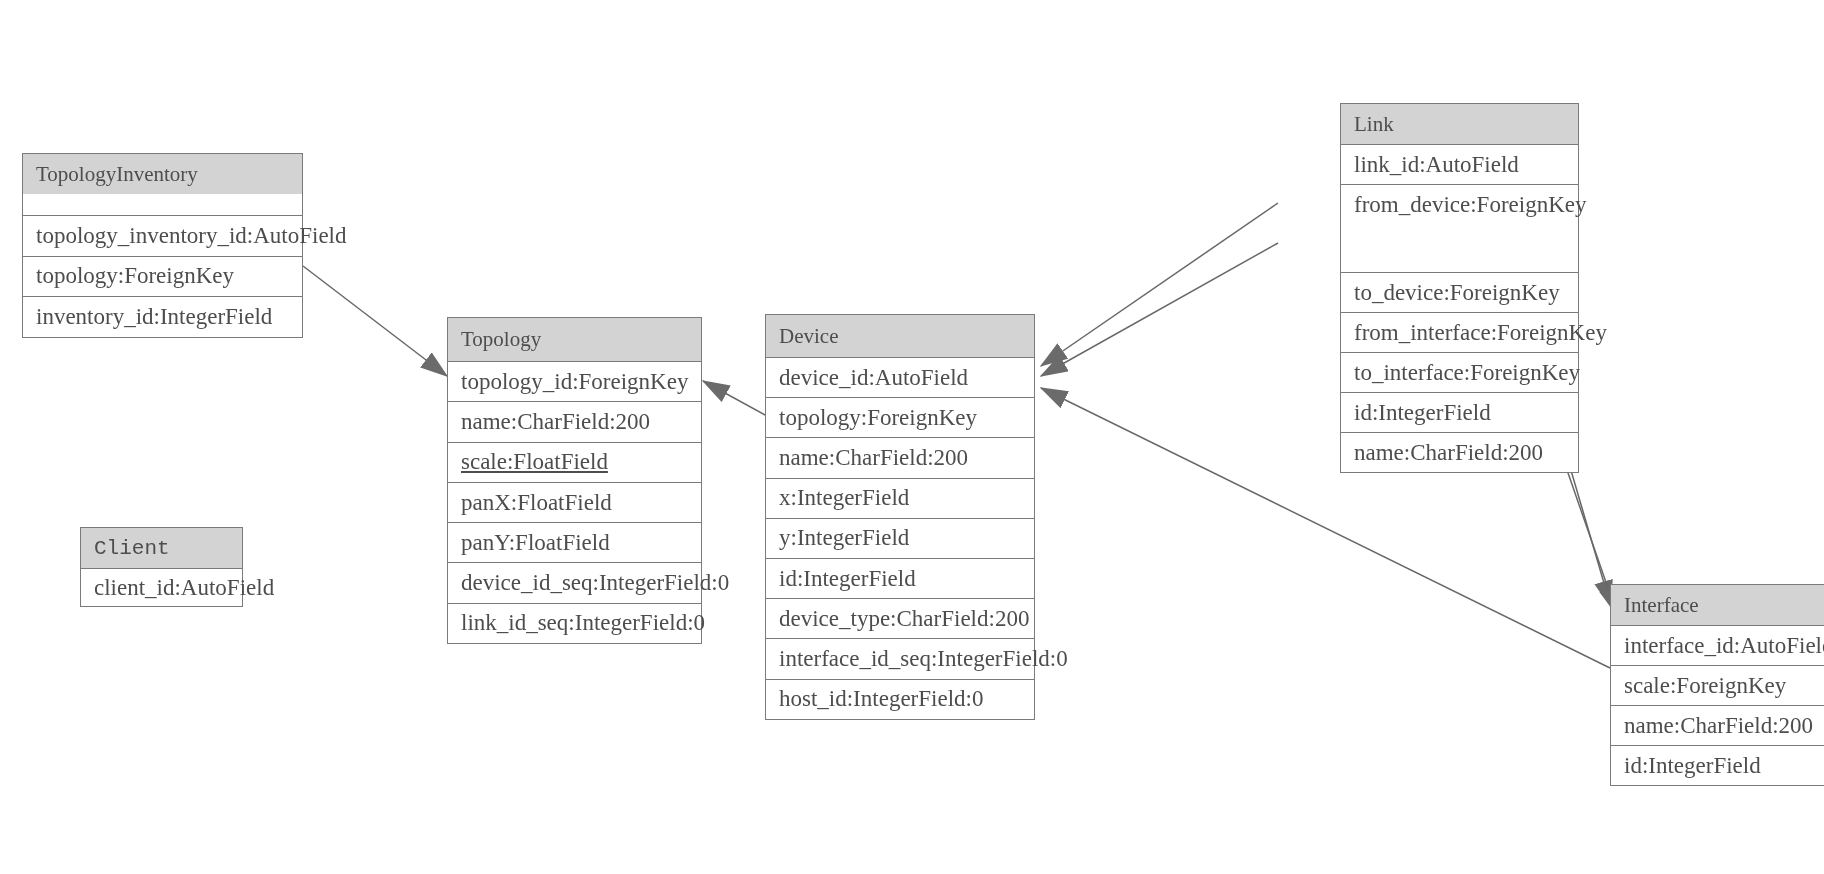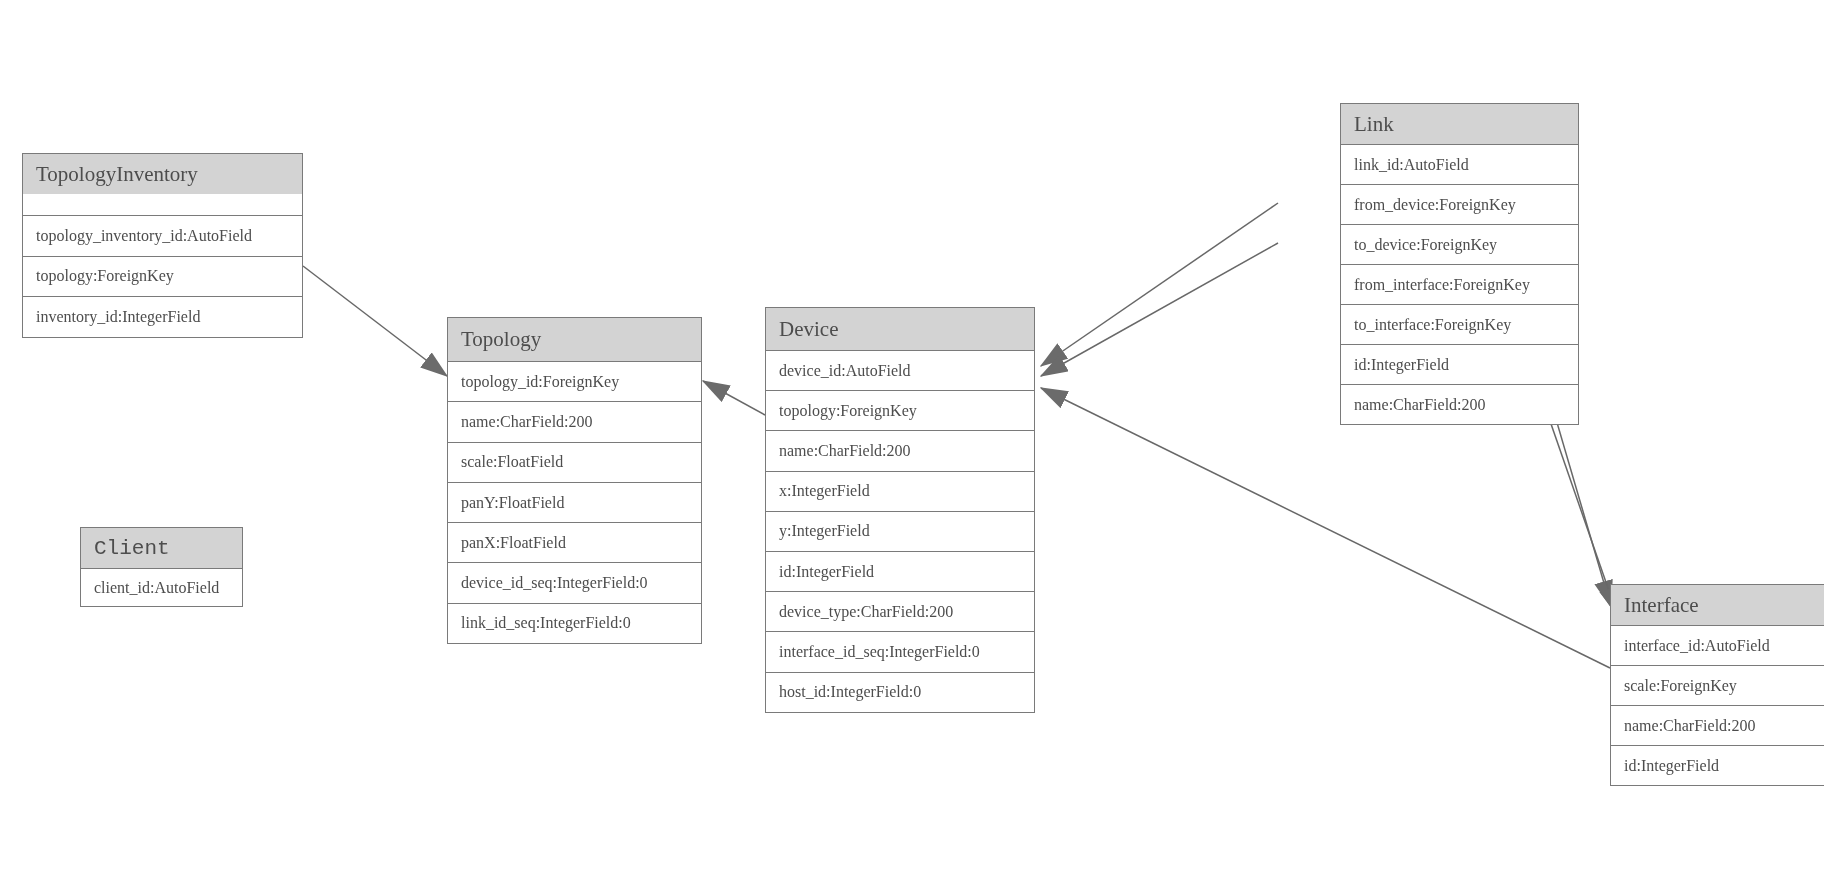--- a/index.html
+++ b/index.html
@@ -34,21 +34,21 @@
     font-size: 21px;
     background: var(--header-fill);
     color: var(--text-color);
     white-space: nowrap;
   }
   .entity-field {
     box-sizing: border-box;
     display: flex;
     align-items: center;
     padding-left: 13px;
-    font-size: 16px;
+    font-size: 23px;
     border-top: 1.5px solid var(--border-color);
     background: var(--row-fill);
     color: var(--text-color);
     white-space: nowrap;
   }
 </style>
 </head>
 <body style="background: rgb(255, 255, 255);">
 
 <svg id="edge-layer" width="1824" height="874" viewBox="0 0 1824 874">
@@ -72,47 +72,47 @@
     <div class="entity" style="left: 22px; top: 153px; width: 281px;">
       <div class="entity-header" style="height: 40px;">TopologyInventory</div>
       <div class="entity-field" style="height: 40.6px; margin-top: 21px;">topology_inventory_id:AutoField</div>
       <div class="entity-field" style="height: 40.6px;">topology:ForeignKey</div>
       <div class="entity-field" style="height: 40.6px;">inventory_id:IntegerField</div>
     </div>
     <div class="entity" style="left: 447px; top: 317px; width: 255px;">
       <div class="entity-header" style="height: 43px;">Topology</div>
       <div class="entity-field" style="height: 40.3px;">topology_id:ForeignKey</div>
       <div class="entity-field" style="height: 40.3px;">name:CharField:200</div>
-      <div class="entity-field" style="height: 40.3px;">scale:FloatField</div>
+      <div class="entity-field" style="height: 40.3px; text-decoration: underline;">scale:FloatField</div>
+      <div class="entity-field" style="height: 40.3px;">panX:FloatField</div>
       <div class="entity-field" style="height: 40.3px;">panY:FloatField</div>
-      <div class="entity-field" style="height: 40.3px;">panX:FloatField</div>
       <div class="entity-field" style="height: 40.3px;">device_id_seq:IntegerField:0</div>
       <div class="entity-field" style="height: 40.3px;">link_id_seq:IntegerField:0</div>
     </div>
     <div class="entity" style="left: 80px; top: 527px; width: 163px;">
       <div class="entity-header" style="height: 40px; font-family: Liberation Mono, monospace;">Client</div>
       <div class="entity-field" style="height: 38px;">client_id:AutoField</div>
     </div>
-    <div class="entity" style="left: 765px; top: 307px; width: 270px;">
+    <div class="entity" style="left: 765px; top: 314px; width: 270px;">
       <div class="entity-header" style="height: 42px;">Device</div>
       <div class="entity-field" style="height: 40.2px;">device_id:AutoField</div>
       <div class="entity-field" style="height: 40.2px;">topology:ForeignKey</div>
       <div class="entity-field" style="height: 40.2px;">name:CharField:200</div>
       <div class="entity-field" style="height: 40.2px;">x:IntegerField</div>
       <div class="entity-field" style="height: 40.2px;">y:IntegerField</div>
       <div class="entity-field" style="height: 40.2px;">id:IntegerField</div>
       <div class="entity-field" style="height: 40.2px;">device_type:CharField:200</div>
       <div class="entity-field" style="height: 40.2px;">interface_id_seq:IntegerField:0</div>
       <div class="entity-field" style="height: 40.2px;">host_id:IntegerField:0</div>
     </div>
     <div class="entity" style="left: 1340px; top: 103px; width: 239px;">
       <div class="entity-header" style="height: 40px;">Link</div>
       <div class="entity-field" style="height: 40px;">link_id:AutoField</div>
       <div class="entity-field" style="height: 40px;">from_device:ForeignKey</div>
-      <div class="entity-field" style="height: 40px;">to_device:ForeignKey</div>
+      <div class="entity-field" style="height: 40px; margin-top: 48px;">to_device:ForeignKey</div>
       <div class="entity-field" style="height: 40px;">from_interface:ForeignKey</div>
       <div class="entity-field" style="height: 40px;">to_interface:ForeignKey</div>
       <div class="entity-field" style="height: 40px;">id:IntegerField</div>
       <div class="entity-field" style="height: 40px;">name:CharField:200</div>
     </div>
     <div class="entity" style="left: 1610px; top: 568px; width: 234px; margin-top: 16px;">
       <div class="entity-header" style="height: 40px;">Interface</div>
       <div class="entity-field" style="height: 40px;">interface_id:AutoField</div>
       <div class="entity-field" style="height: 40px;">scale:ForeignKey</div>
       <div class="entity-field" style="height: 40px;">name:CharField:200</div>

